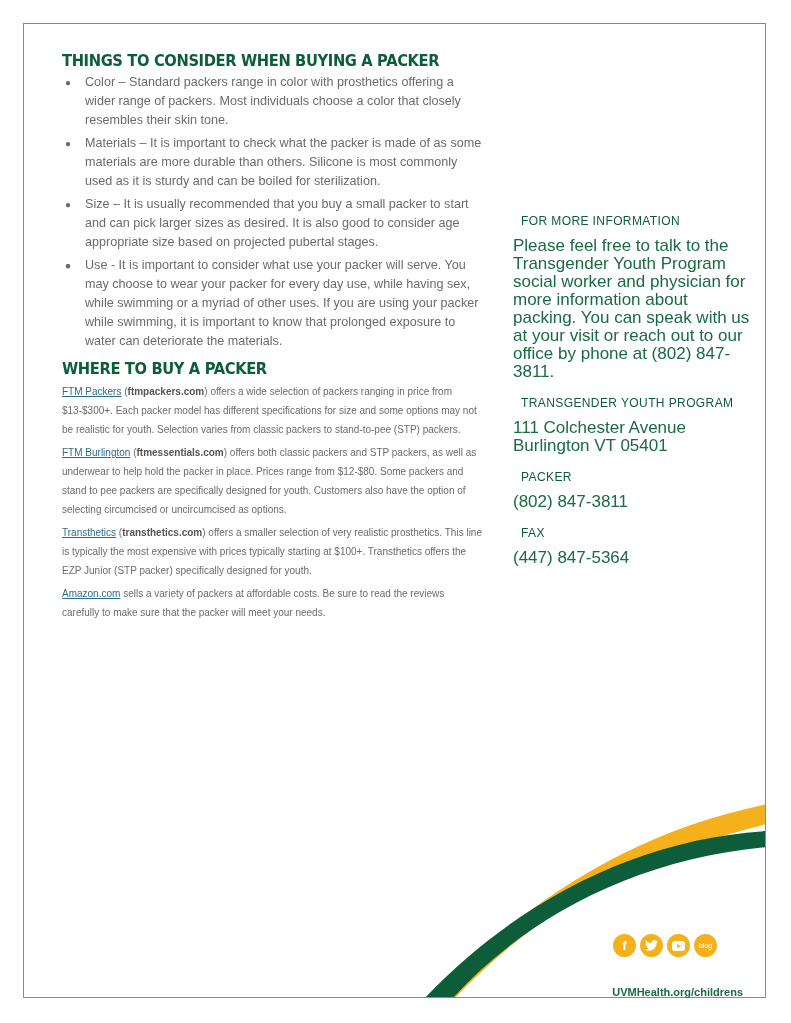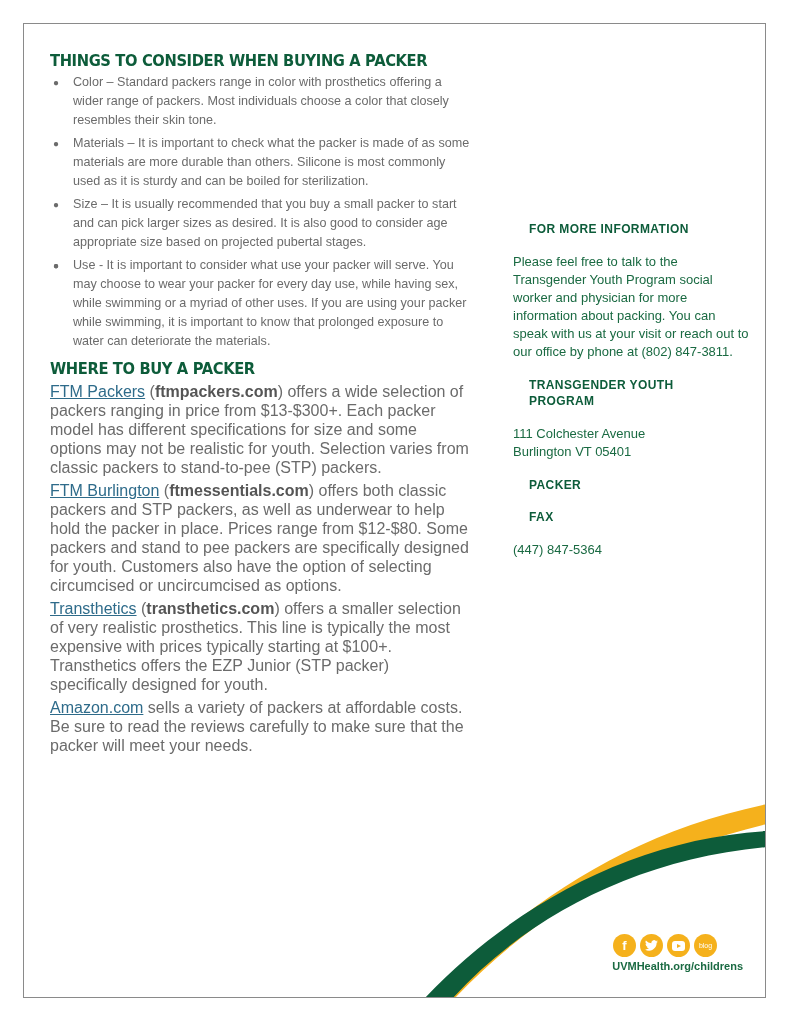--- a/index.html
+++ b/index.html
@@ -8,45 +8,45 @@
   .frame { position:absolute; left:23px; top:23px; width:743px; height:975px;
            border:1px solid #8a8a8a; box-sizing:border-box; overflow:hidden; background:#fff; }
   .left { position:absolute; left:23px; top:27px; width:420px; }
   .h1 { font-family:"DejaVu Sans", sans-serif; font-weight:bold; color:#0d5c3a;
         font-size:15.5px; letter-spacing:-0.4px; margin:0; line-height:20px; transform:scaleX(0.95); transform-origin:left; }
   ul.bullets { list-style:none; padding:0; margin:2px 0 0 0; }
   ul.bullets li { position:relative; padding-left:23px; color:#6b6b6b; font-size:12.6px;
                   line-height:19px; margin-bottom:4px; }
   ul.bullets li .dot { position:absolute; left:3px; top:0; color:#6b6b6b; font-size:10px; }
   .h2 { margin-top:8px; }
-  .para { color:#6b6b6b; font-size:16px; line-height:19px; margin:3px 0 4px 0; }
+  .para { color:#6b6b6b; font-size:10px; line-height:19px; margin:3px 0 4px 0; }
   .para a { color:#2e6b8a; text-decoration:underline; }
   .para b { color:#555; }
   .right { position:absolute; left:490px; top:180px; width:240px; color:#1a6a42; }
-  .rh { font-weight:bold; font-size:12px; letter-spacing:0.4px; color:#0d5c3a; line-height:16px; margin:16px; }
-  .rt { font-size:13px; line-height:18px; color:#1a6a42; margin:2px 0 14px 0; }
+  .rh { font-weight:normal; font-size:12px; letter-spacing:0.4px; color:#0d5c3a; line-height:16px; margin:8px; }
+  .rt { font-size:17px; line-height:18px; color:#1a6a42; margin:2px 0 14px 0; }
   .social { position:absolute; left:613px; top:934px; display:flex; gap:4px; }
   .social span { width:23px; height:23px; border-radius:50%; background:#f5b11c; color:#fff;
                  display:flex; align-items:center; justify-content:center; font-weight:bold; font-size:13px; }
   .social .blog { font-size:7px; font-weight:normal; }
-  .url { position:absolute; left:513px; top:960px; width:230px; text-align:right; font-weight:bold;
+  .url { position:absolute; left:513px; top:986px; width:230px; text-align:right; font-weight:bold;
          font-size:11px; color:#1a6a42; }
   svg.swoosh { position:absolute; left:0; top:0; }
 </style>
 </head>
 <body>
 
 <div class="frame">
   <svg class="swoosh" width="743" height="975" viewBox="0 0 743 975">
     <path d="M 405 975 C 500 880, 600 810, 743 780 L 743 800 C 620 830, 520 880, 430 975 Z" fill="#f5b11c"></path>
     <path d="M 400 975 C 490 880, 610 815, 743 807 L 743 823 C 610 835, 500 895, 428 975 Z" fill="#0d5c3a"></path>
   </svg>
 </div>
 
-<div class="left" style="left:50px; top:51px;">
+<div class="left" style="left:62px; top:51px;">
   <h2 class="h1">THINGS TO CONSIDER WHEN BUYING A PACKER</h2>
   <ul class="bullets">
     <li><span class="dot">●</span><span>Color – Standard packers range in color with prosthetics offering a wider range of packers. Most individuals choose a color that closely resembles their skin tone.</span></li>
     <li><span class="dot">●</span><span>Materials – It is important to check what the packer is made of as some materials are more durable than others. Silicone is most commonly used as it is sturdy and can be boiled for sterilization.</span></li>
     <li><span class="dot">●</span><span>Size – It is usually recommended that you buy a small packer to start and can pick larger sizes as desired. It is also good to consider age appropriate size based on projected pubertal stages.</span></li>
     <li><span class="dot">●</span></li>
     <li><span class="dot">●</span><span>Use - It is important to consider what use your packer will serve. You may choose to wear your packer for every day use, while having sex, while swimming or a myriad of other uses. If you are using your packer while swimming, it is important to know that prolonged exposure to water can deteriorate the materials.</span></li>
   </ul>
 
   <h2 class="h1 h2">WHERE TO BUY A PACKER</h2>
@@ -74,20 +74,21 @@
 
 <div class="right" style="left:513px; top:205px;">
   <h3 class="rh">FOR MORE INFORMATION</h3>
   <p class="rt">Please feel free to talk to the Transgender Youth Program social worker and physician for more information about packing. You can speak with us at your visit or reach out to our office by phone at (802) 847-3811.</p>
   <h3 class="rh">TRANSGENDER YOUTH PROGRAM</h3>
   <p class="rt">
     <span>111 Colchester Avenue</span><br>
     <span>Burlington VT 05401</span>
   </p>
   <h3 class="rh">PACKER</h3>
+  <p class="rt">(802) 847-3811</p>
   <h3 class="rh">FAX</h3>
   <p class="rt">(447) 847-5364</p>
 </div>
 
 <div class="social">
   <span>f</span>
   <span>
       <svg width="13" height="11" viewBox="0 0 24 20">
         <path d="M24 2.4a10 10 0 0 1-2.8.8A5 5 0 0 0 23.3.5a10 10 0 0 1-3.1 1.2A4.9 4.9 0 0 0 11.8 6 14 14 0 0 1 1.7.9a4.9 4.9 0 0 0 1.5 6.6A4.9 4.9 0 0 1 1 6.9a4.9 4.9 0 0 0 3.9 4.9 4.9 4.9 0 0 1-2.2.1 4.9 4.9 0 0 0 4.6 3.4A9.9 9.9 0 0 1 0 17.3 14 14 0 0 0 7.5 19.5c9 0 14-7.5 14-14v-.6A10 10 0 0 0 24 2.4z" fill="#fff"></path>
       </svg>

